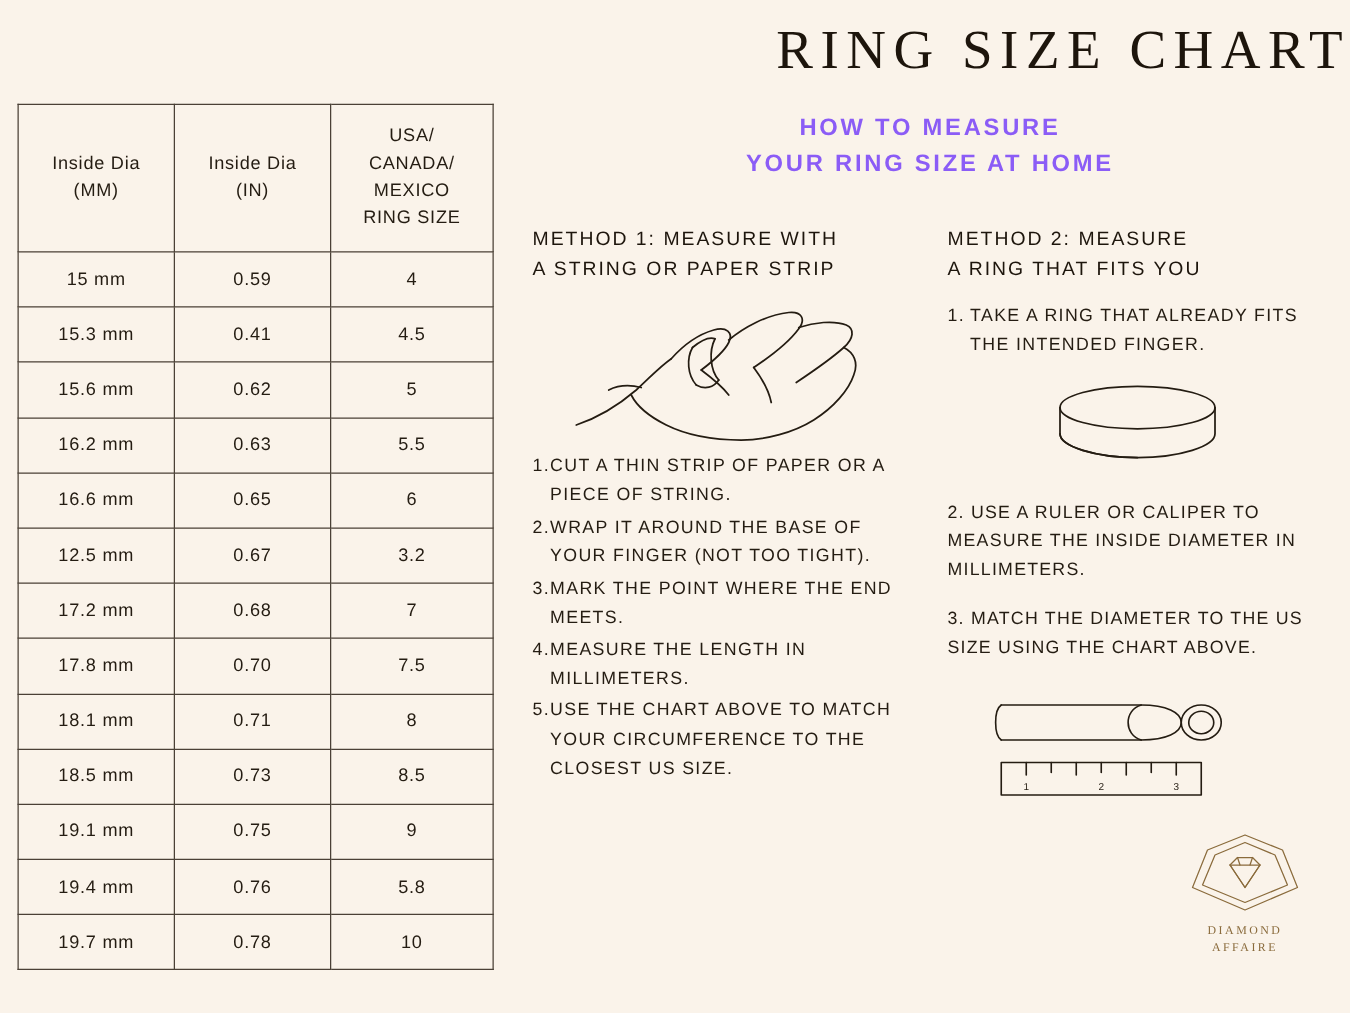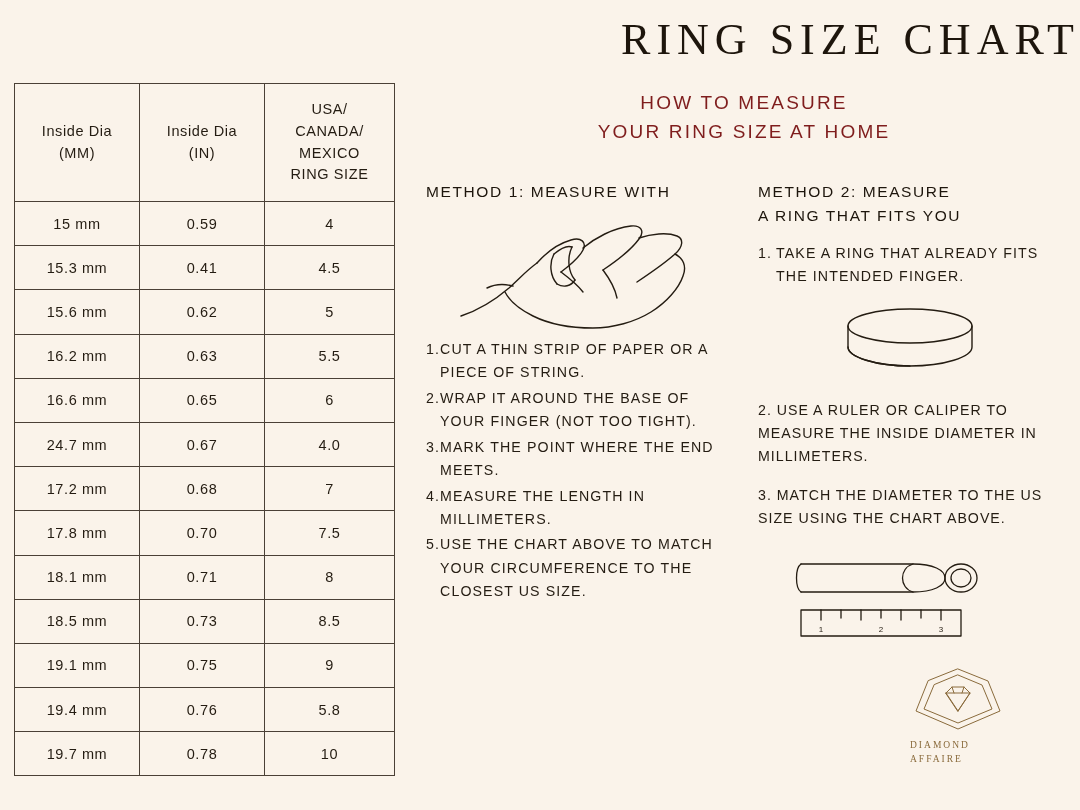--- a/index.html
+++ b/index.html
@@ -62,24 +62,24 @@
   
   .right {
     flex: 1 1 auto;
     padding-left: 32px;
     padding-top: 6px;
     position: relative;
   }
   .measure-heading {
     text-align: center;
     font-size: 19px;
-    font-weight: normal;
+    font-weight: bold;
     letter-spacing: 2.2px;
     line-height: 1.5;
-    color: #7f1d1d;
+    color: #8b5cf6;
     margin: 0 0 34px 0;
   }
   .methods {
     display: flex;
     gap: 28px;
   }
   .method { flex: 1 1 0; }
   .method-title {
     font-size: 15.5px;
     font-weight: normal;
@@ -110,23 +110,24 @@
     line-height: 1.62;
     color: #241c12;
     margin: 0 0 16px 0;
   }
 
   .art { display: block; margin: 0 auto; }
 
   
   .logo {
     position: absolute;
-    right: 36px;
+    right: 8px;
     bottom: 10px;
     width: 116px;
+    text-align: center;
   }
   .logo-text {
     font-family: "Liberation Serif", serif;
     font-size: 9.5px;
     letter-spacing: 2px;
     line-height: 1.45;
     color: #8a6b3c;
     margin-top: 2px;
   }
 </style>
@@ -177,23 +178,23 @@
             <td class="col1">16.2 mm</td>
             <td class="col2">0.63</td>
             <td class="col3">5.5</td>
           </tr>
           <tr>
             <td class="col1">16.6 mm</td>
             <td class="col2">0.65</td>
             <td class="col3">6</td>
           </tr>
           <tr>
-            <td class="col1">24.7 mm</td>
+            <td class="col1">12.5 mm</td>
             <td class="col2">0.67</td>
-            <td class="col3">4.0</td>
+            <td class="col3">3.2</td>
           </tr>
           <tr>
             <td class="col1">17.2 mm</td>
             <td class="col2">0.68</td>
             <td class="col3">7</td>
           </tr>
           <tr>
             <td class="col1">17.8 mm</td>
             <td class="col2">0.70</td>
             <td class="col3">7.5</td>
@@ -232,20 +233,21 @@
     <div class="measure-heading">
       <div>HOW TO MEASURE</div>
       <div>YOUR RING SIZE AT HOME</div>
     </div>
 
     <div class="methods">
 
       <div class="method">
         <div class="method-title">
           <div>METHOD 1: MEASURE WITH</div>
+          <div>A STRING OR PAPER STRIP</div>
         </div>
 
         <svg class="art" width="250" height="120" viewBox="0 0 250 120" fill="none" stroke="#241c12" stroke-width="1.4" stroke-linecap="round" stroke-linejoin="round">
           <path d="M8 98 C26 92 42 82 56 70 C66 61 74 52 84 45"></path>
           <path d="M84 45 C92 36 104 26 118 22 C128 19 134 24 130 32 C126 40 116 48 108 54"></path>
           <path d="M130 30 C142 20 160 10 178 8 C188 7 192 13 186 21 C178 32 162 44 150 52"></path>
           <path d="M186 20 C198 16 214 14 224 18 C231 21 230 29 222 36 C212 45 196 56 184 64"></path>
           <path d="M222 36 C230 40 234 48 230 58 C226 70 214 84 198 94 C182 104 160 110 140 110 C118 110 96 106 80 98 C66 91 56 82 52 74"></path>
           <path d="M60 68 C52 66 42 66 34 70"></path>
           <path d="M108 54 C116 60 124 66 130 74"></path>

